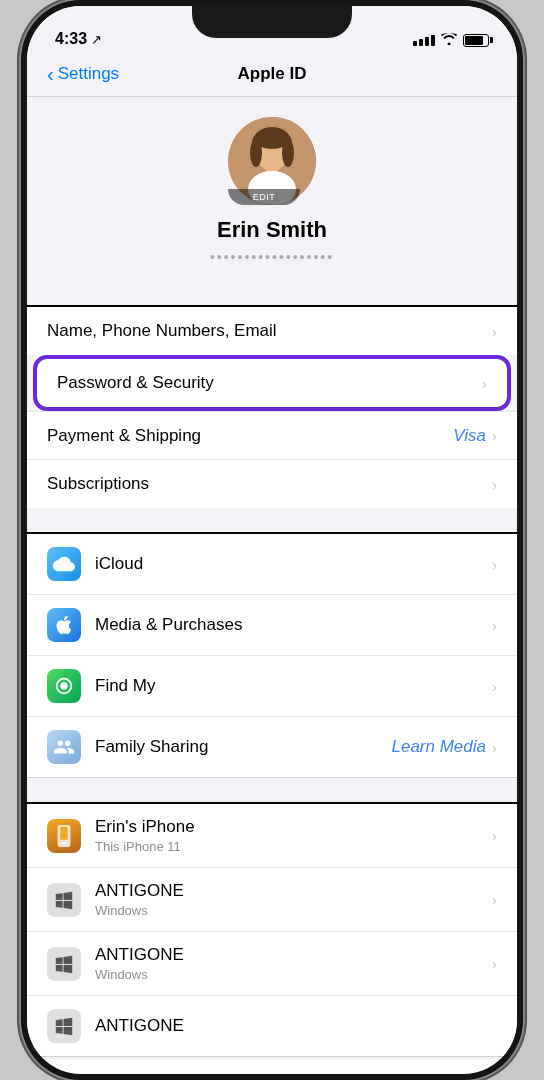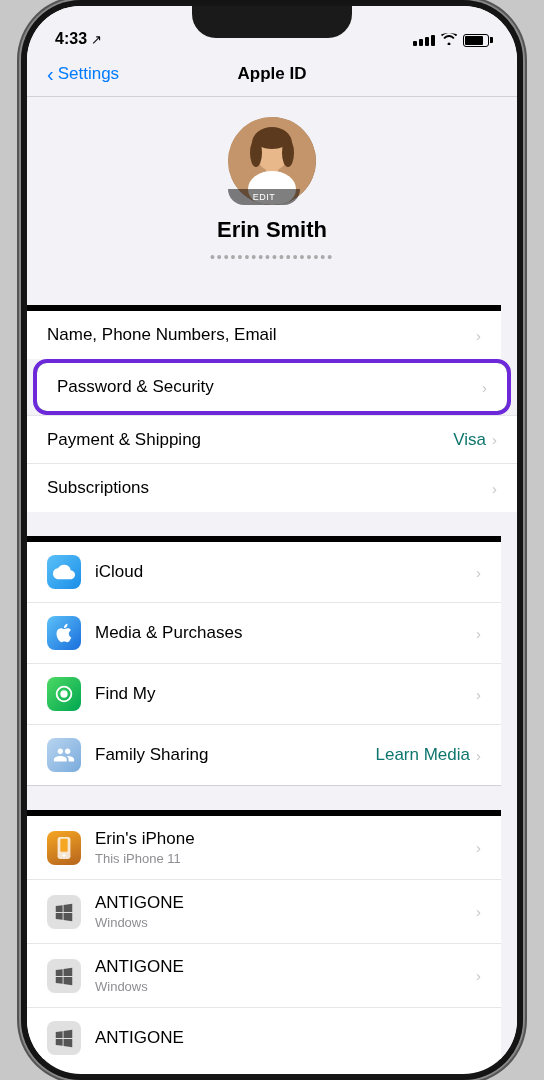--- a/index.html
+++ b/index.html
@@ -199,23 +199,23 @@
     }
 
     .profile-email {
       font-size: 14px;
       color: #aaa;
       letter-spacing: 2px;
     }
 
     
     .settings-group {
-      margin: 8px 16px 0 0;
+      margin: 8px 0 0 0;
       background: #fff;
-      border-top: 6px solid #000000;
+      border-top: 2px solid #000000;
       border-bottom: 1px solid #d1d1d6;
     }
 
     .settings-item {
       display: flex;
       align-items: center;
       padding: 13px 20px;
       background: #fff;
       border-bottom: 1px solid #e5e5ea;
       cursor: pointer;
@@ -248,22 +248,23 @@
     }
 
     .settings-item-sublabel {
       font-size: 13px;
       color: #8e8e93;
       margin-top: 2px;
     }
 
     .settings-item-value {
       font-size: 17px;
-      color: #0f766e;
+      color: #3b82f6;
       margin-right: 6px;
+      font-style: italic;
     }
 
     .chevron {
       color: #c7c7cc;
       font-size: 15px;
     }
 
     .highlight-wrapper {
       border: 4px solid #6d28d9;
       border-radius: 14px;

